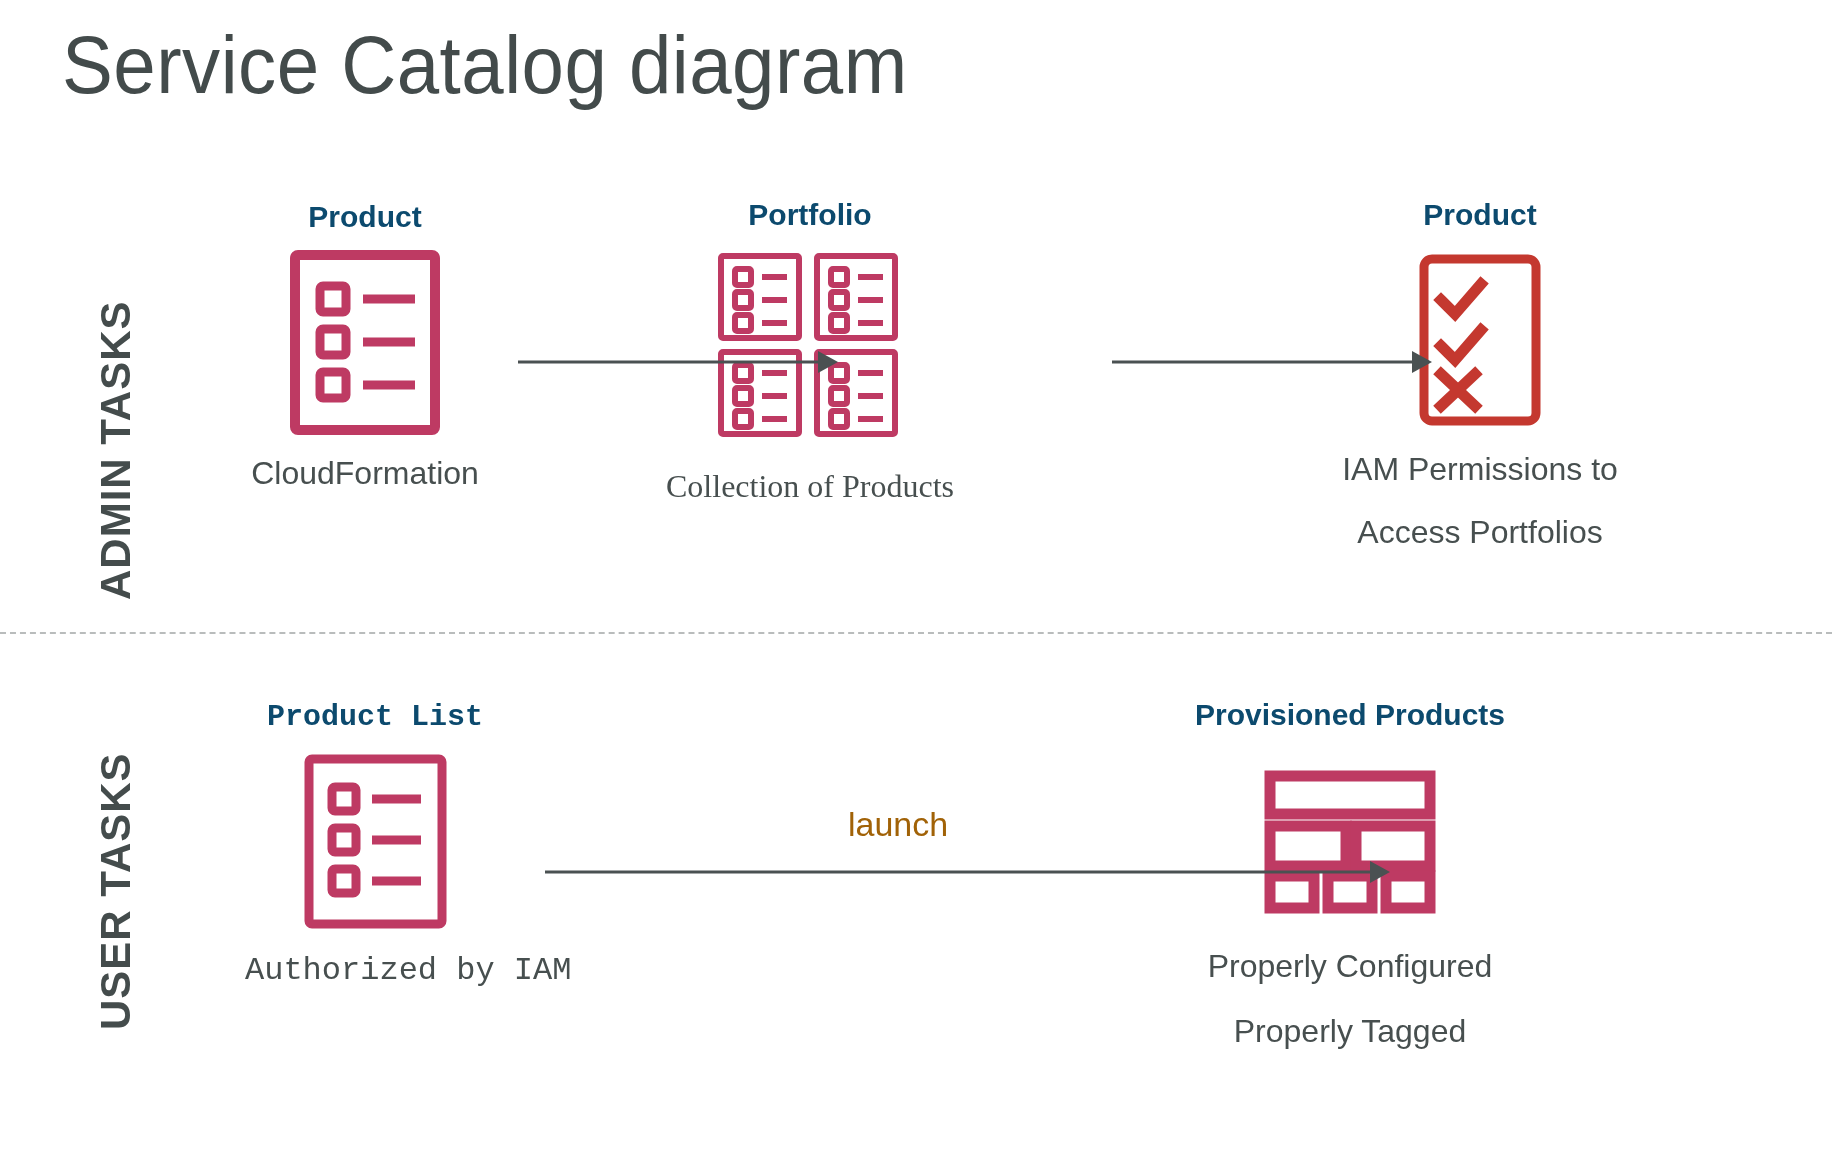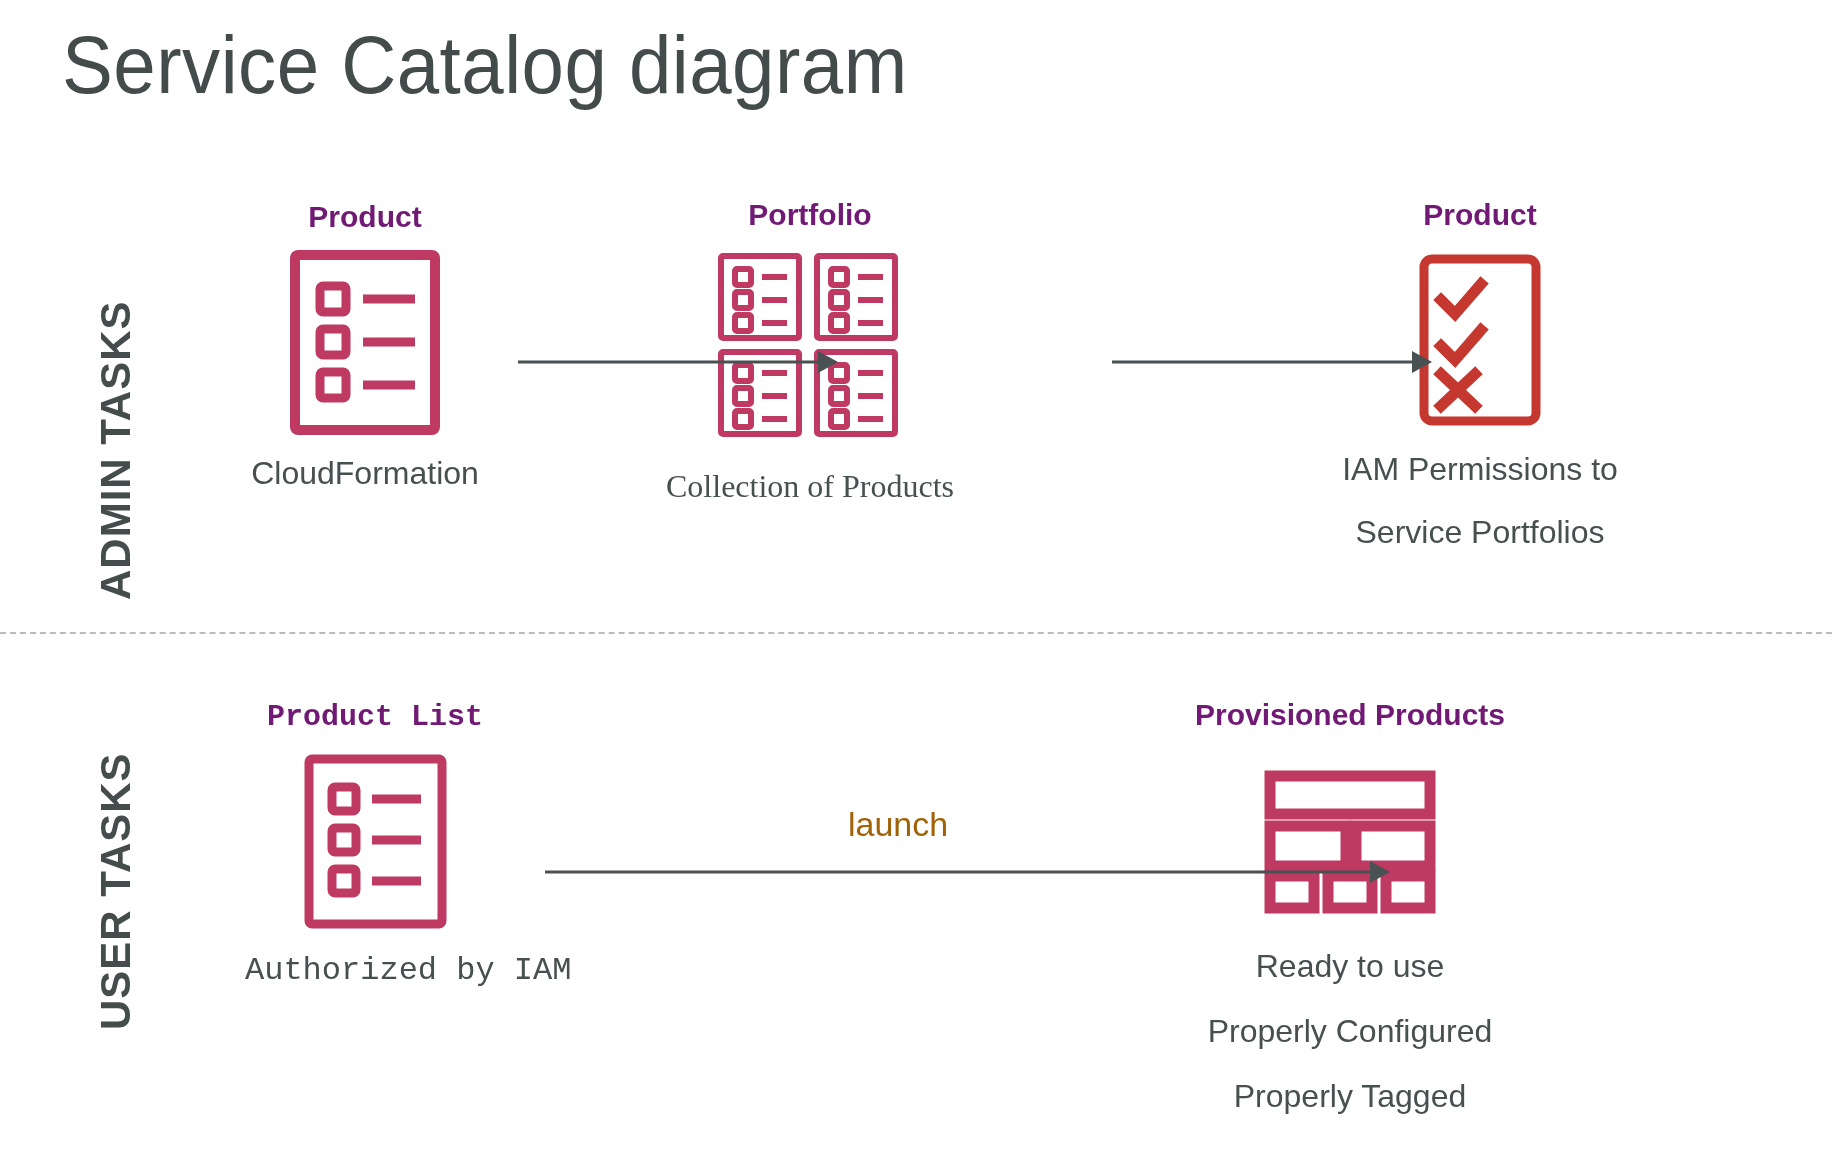--- a/index.html
+++ b/index.html
@@ -55,21 +55,21 @@
   #lane-label-user  { left: 92px; top: 1030px; }
 
   
   .node {
     position: absolute;
     text-align: center;
   }
   .node-title {
     font-size: 30px;
     font-weight: bold;
-    color: #701a75;
+    color: #0c4a6e;
     white-space: nowrap;
     margin-bottom: 10px;
   }
   .node-caption {
     font-size: 32px;
     font-weight: 400;
     color: #474F4F;
     line-height: 1.28;
     white-space: nowrap;
   }
@@ -195,21 +195,21 @@
   <div class="icon-wrap">
     <svg width="122" height="172" viewBox="0 0 122 172" aria-hidden="true">
       <rect x="5" y="5" width="112" height="162" rx="8" ry="8" fill="none" stroke="#C4382F" stroke-width="9"></rect>
       <polyline points="22,46 36,60 62,30" fill="none" stroke="#C4382F" stroke-width="11" stroke-linecap="square" stroke-linejoin="miter"></polyline>
       <polyline points="22,92 36,106 62,76" fill="none" stroke="#C4382F" stroke-width="11" stroke-linecap="square" stroke-linejoin="miter"></polyline>
       <line x1="22" y1="120" x2="56" y2="152" stroke="#C4382F" stroke-width="11" stroke-linecap="square"></line>
       <line x1="56" y1="120" x2="22" y2="152" stroke="#C4382F" stroke-width="11" stroke-linecap="square"></line>
     </svg>
   </div>
   <div class="node-caption">IAM Permissions to</div>
-  <div class="node-caption">Service Portfolios</div>
+  <div class="node-caption">Access Portfolios</div>
 </div>
 
 <div class="arrow" id="arrow-product-portfolio">
   <svg width="320" height="34" viewBox="0 0 320 34" aria-hidden="true">
     <line x1="0" y1="17" x2="300" y2="17" stroke="#4A5152" stroke-width="3"></line>
     <polygon points="300,6 320,17 300,28" fill="#4A5152"></polygon>
   </svg>
 </div>
 
 <div class="arrow" id="arrow-portfolio-control">
@@ -242,21 +242,20 @@
       <g fill="none" stroke="#BE3A63" stroke-width="11">
         <rect x="6" y="6" width="160" height="38"></rect>
         <rect x="6" y="56" width="76" height="40"></rect>
         <rect x="92" y="56" width="74" height="40"></rect>
         <rect x="6" y="106" width="44" height="32"></rect>
         <rect x="64" y="106" width="44" height="32"></rect>
         <rect x="122" y="106" width="44" height="32"></rect>
       </g>
     </svg>
   </div>
-  <div class="node-caption">Ready to use</div>
   <div class="node-caption">Properly Configured</div>
   <div class="node-caption">Properly Tagged</div>
 </div>
 
 <div class="arrow" id="arrow-launch">
   <svg width="845" height="34" viewBox="0 0 845 34" aria-hidden="true">
     <line x1="0" y1="17" x2="825" y2="17" stroke="#4A5152" stroke-width="3"></line>
     <polygon points="825,6 845,17 825,28" fill="#4A5152"></polygon>
   </svg>
 </div>

